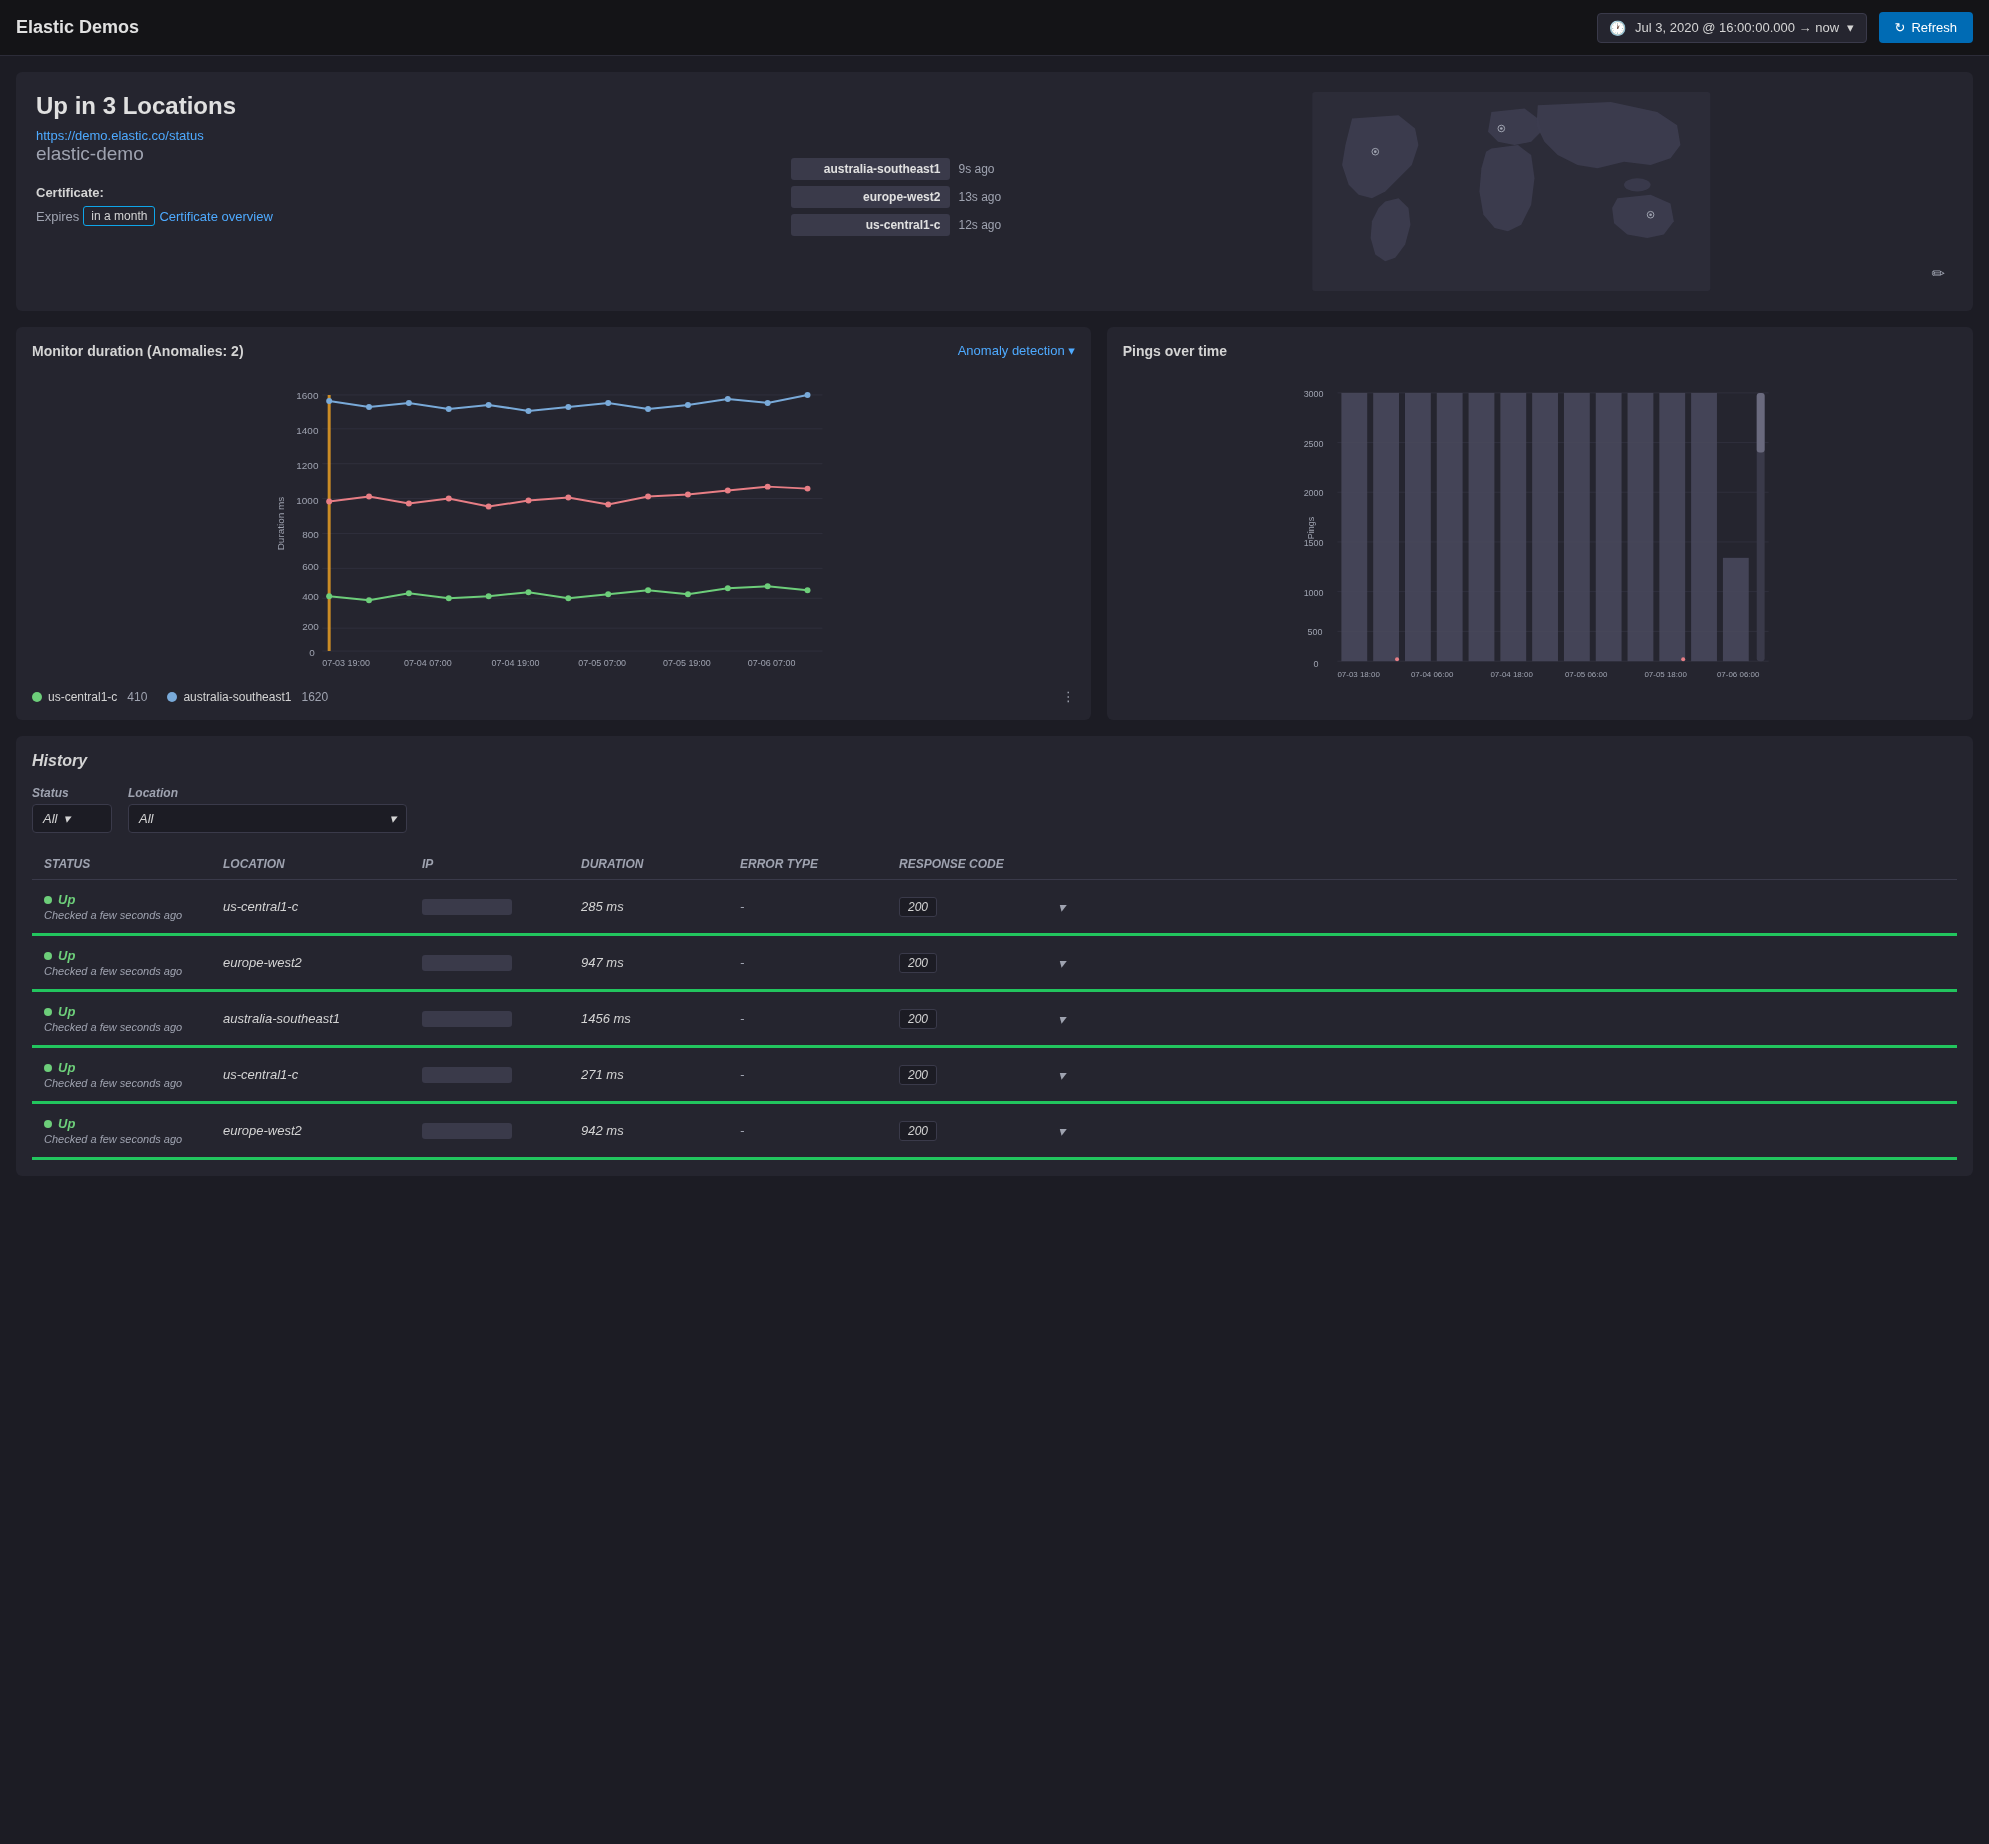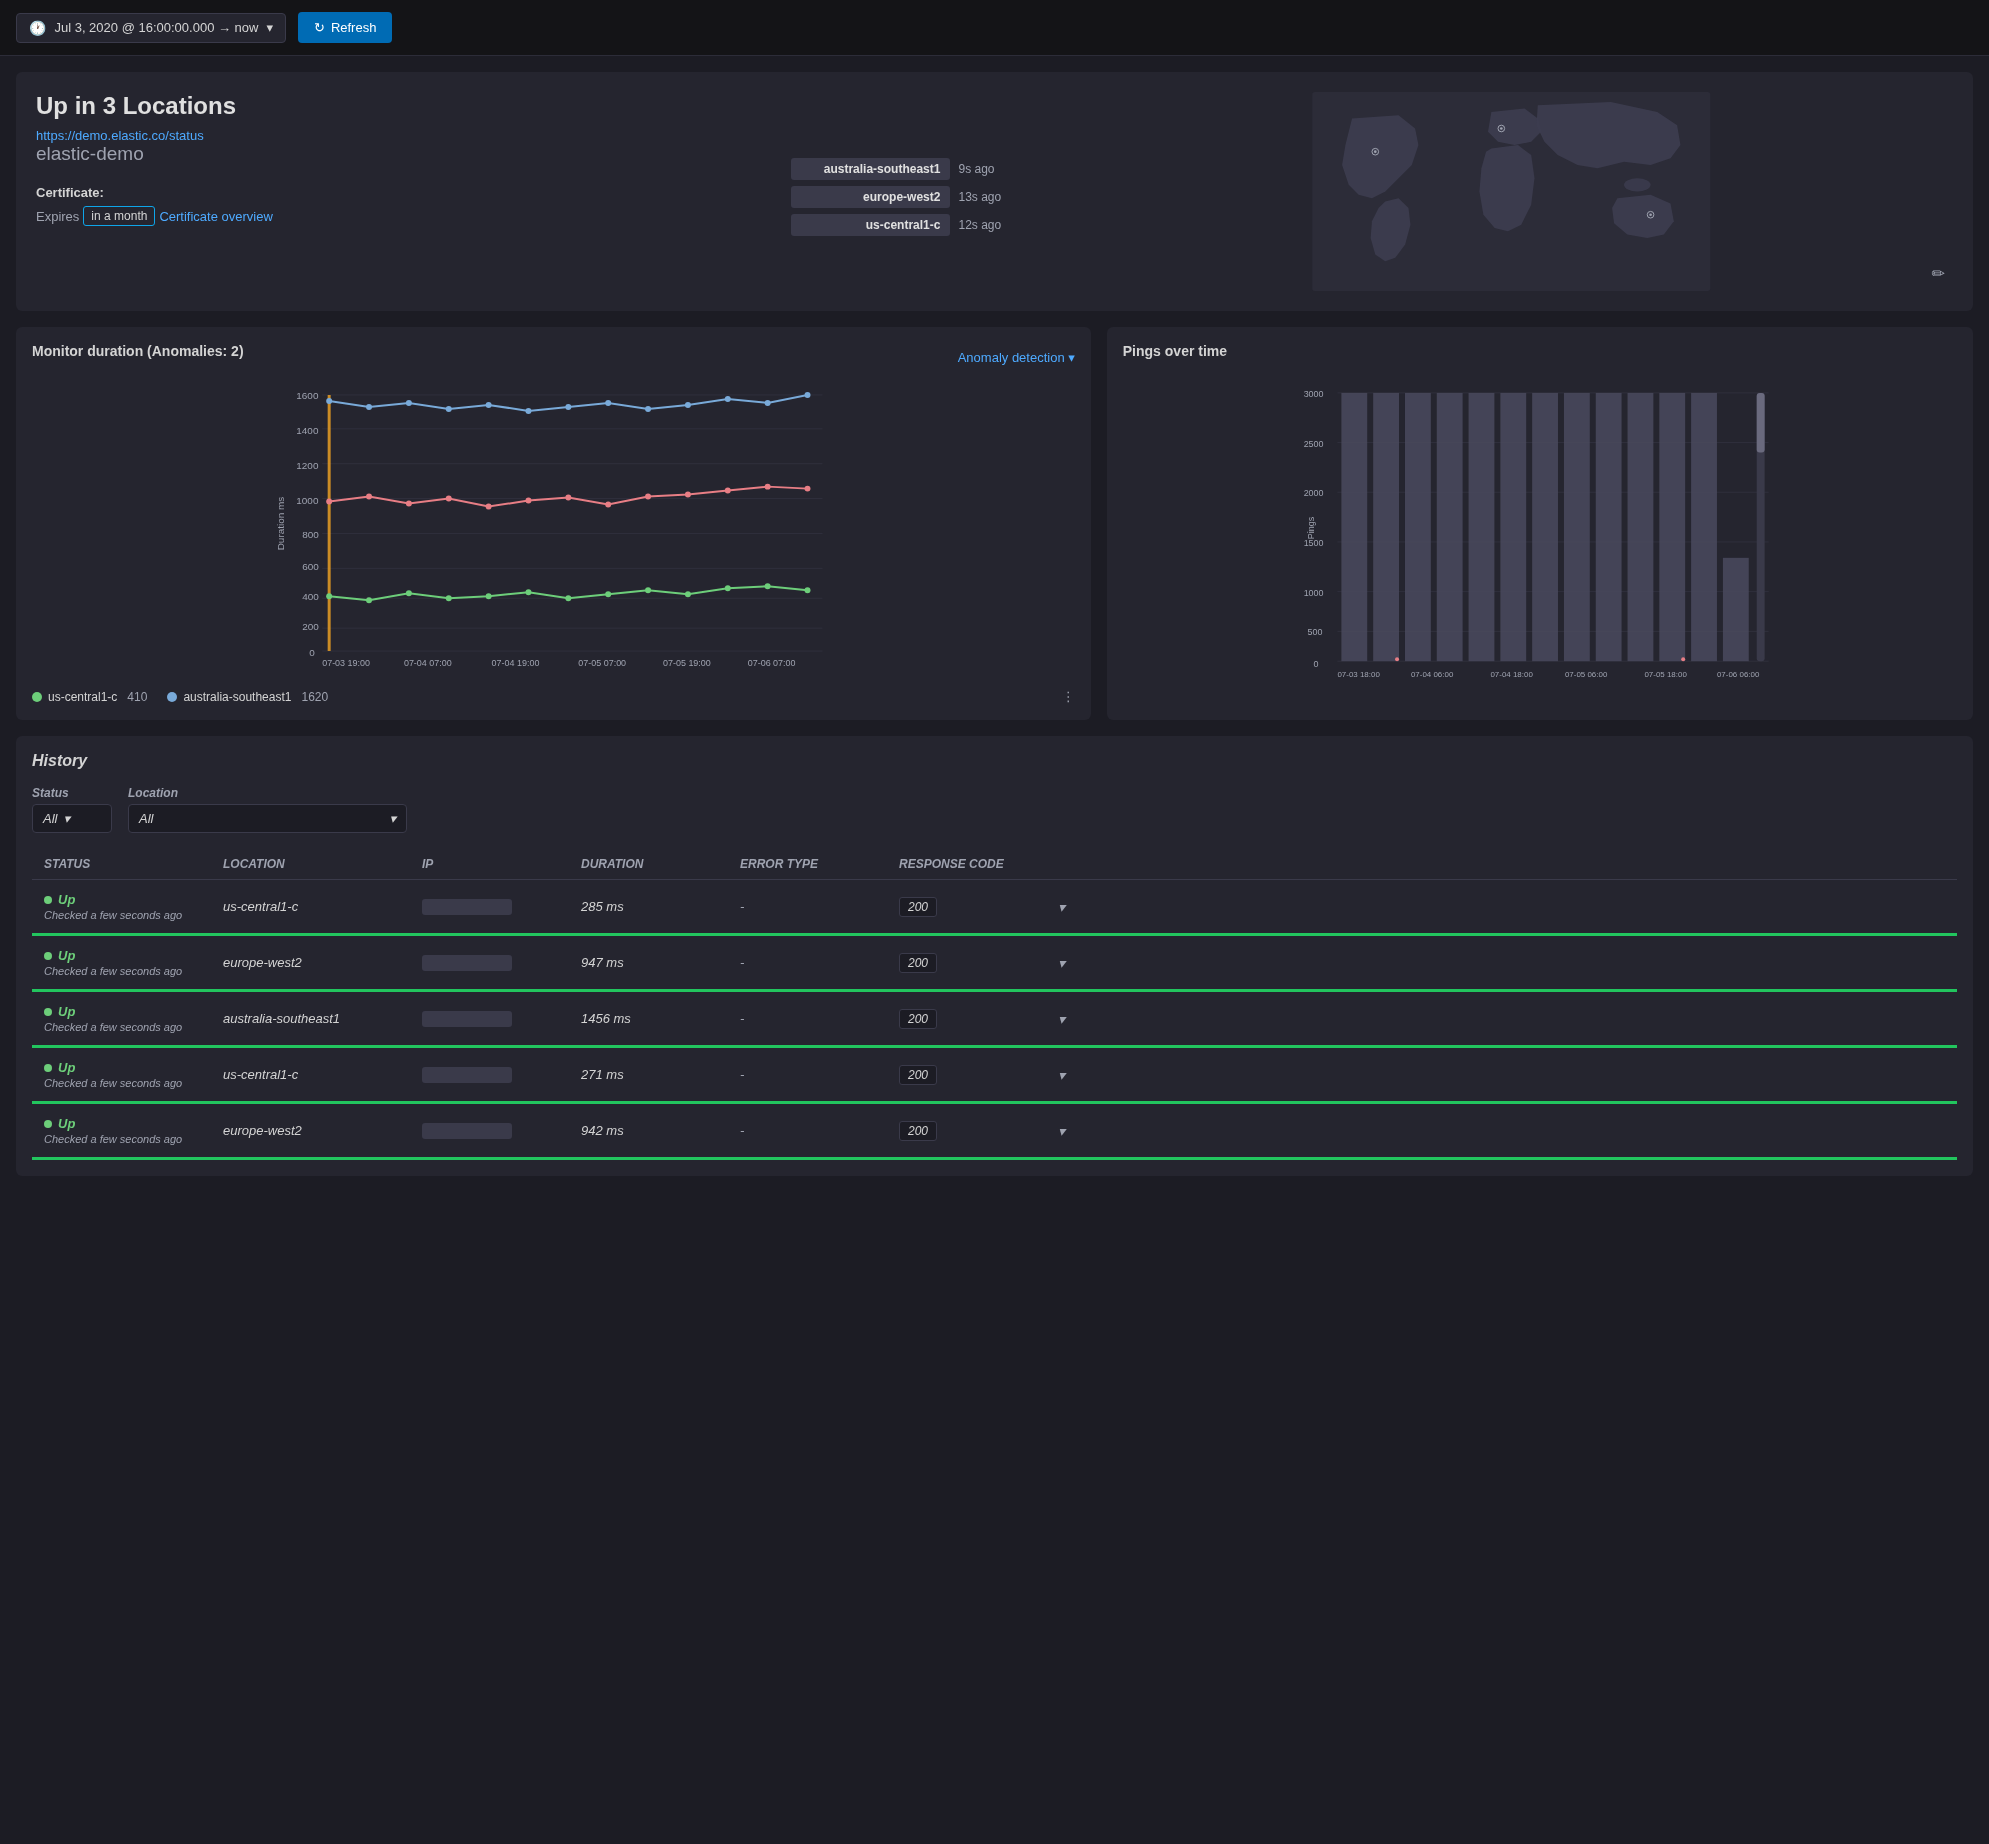--- a/index.html
+++ b/index.html
@@ -198,21 +198,20 @@
       margin-bottom: 12px;
     }
     .anomaly-link {
       color: #4eaaff;
       font-size: 13px;
       cursor: pointer;
     }
     .chart-header {
       display: flex;
       justify-content: space-between;
-      align-items: center;
       margin-bottom: 8px;
     }
 
     
     .chart-svg-container {
       position: relative;
       width: 100%;
     }
 
     
@@ -356,20 +355,21 @@
     
     .y-axis-label {
       font-size: 10px;
       fill: #9fa3b0;
     }
   </style>
 </head>
 <body>
 
 <header class="header">
+  <span class="header-title">Elastic Demos</span>
   <div class="header-right">
     <div class="time-range-picker">
       <span class="time-icon">🕐</span>
       <span>Jul 3, 2020 @ 16:00:00.000 → now</span>
       <span>▾</span>
     </div>
     <button class="refresh-btn">
       <span>↻</span>
       <span>Refresh</span>
     </button>

